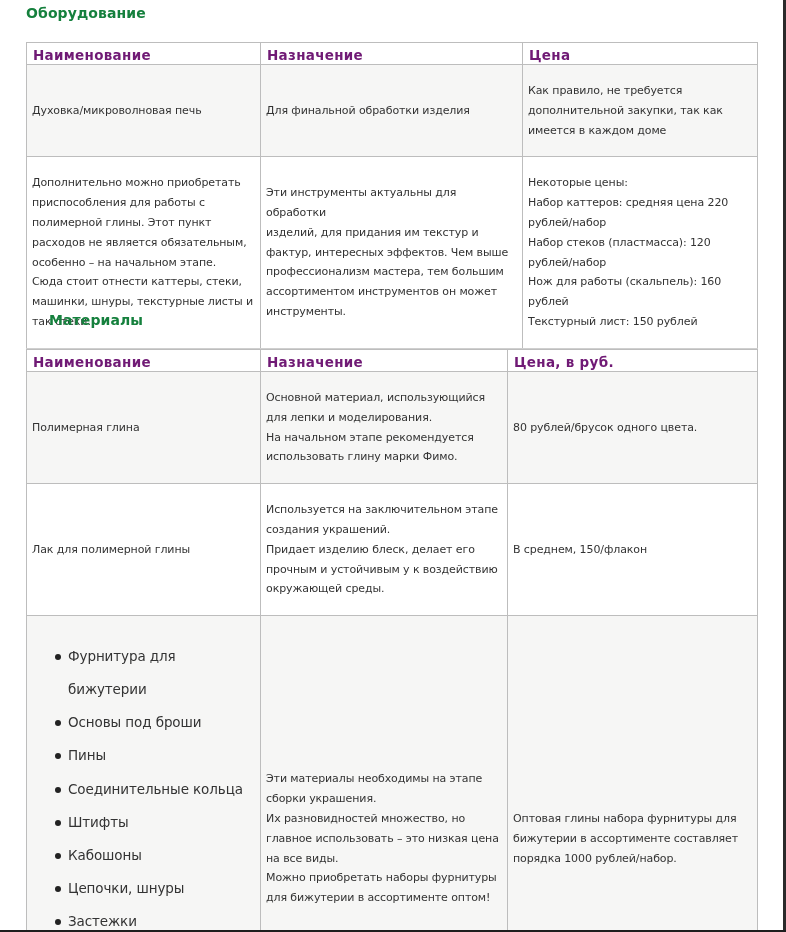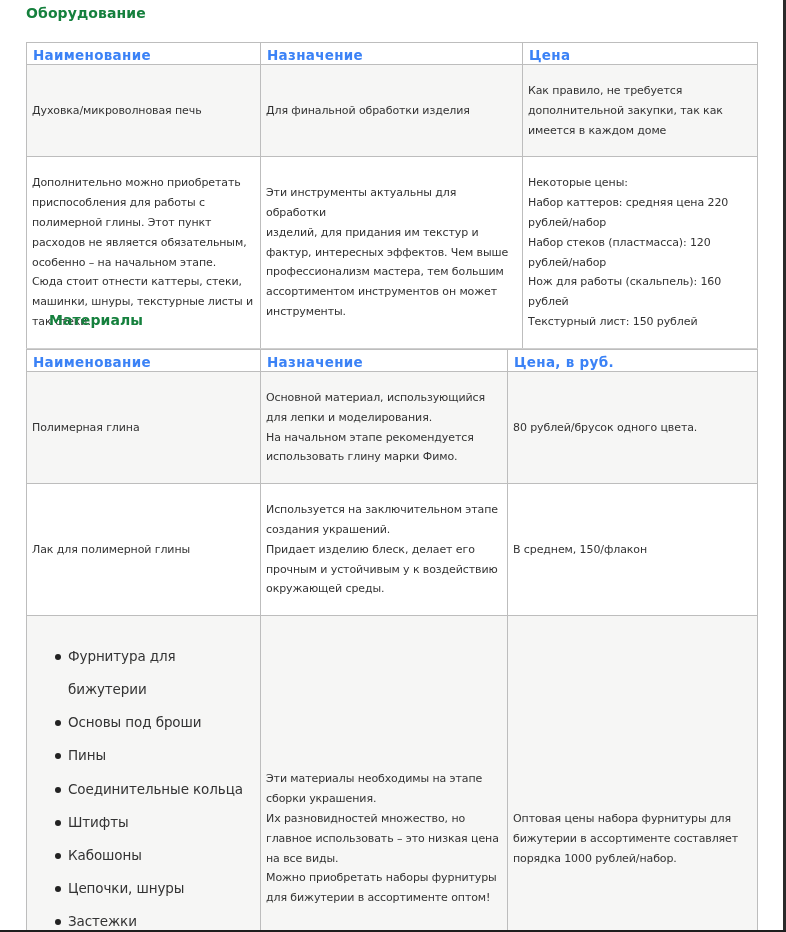--- a/index.html
+++ b/index.html
@@ -24,21 +24,21 @@
     table {
       position: absolute; left: 26px; width: 731px;
       border-collapse: collapse; table-layout: fixed;
       border-bottom: 3px solid #cfcfcf;
     }
     #t-equip { top: 42px; }
     #t-mat { top: 349px; }
 
     th, td { border: 1px solid #bdbdbd; vertical-align: middle; text-align: left; }
     th {
-      font-size: 13.5px; font-weight: bold; color: #3b82f6;
+      font-size: 13.5px; font-weight: bold; color: #701a75;
       padding: 2px 6px 0 6px; height: 19px; background: #fff;
       letter-spacing: 0.3px;
     }
     td {
       font-size: 11px; line-height: 19.8px; color: #333;
       padding: 16px 5px; letter-spacing: -0.1px;
     }
     tr.shaded td { background: #f6f6f5; }
     tr.plain td { background: #ffffff; }
     td p { margin: 0; }
@@ -183,21 +183,21 @@
         <td>
           <p>Эти материалы необходимы на этапе</p>
           <p>сборки украшения.</p>
           <p>Их разновидностей множество, но</p>
           <p>главное использовать – это низкая цена</p>
           <p>на все виды.</p>
           <p>Можно приобретать наборы фурнитуры</p>
           <p>для бижутерии в ассортименте оптом!</p>
         </td>
         <td>
-          <p>Оптовая цены набора фурнитуры для</p>
+          <p>Оптовая глины набора фурнитуры для</p>
           <p>бижутерии в ассортименте составляет</p>
           <p>порядка 1000 рублей/набор.</p>
         </td>
       </tr>
     </tbody>
   </table>
 
 </div>
 
 <div class="right-bar"></div>

